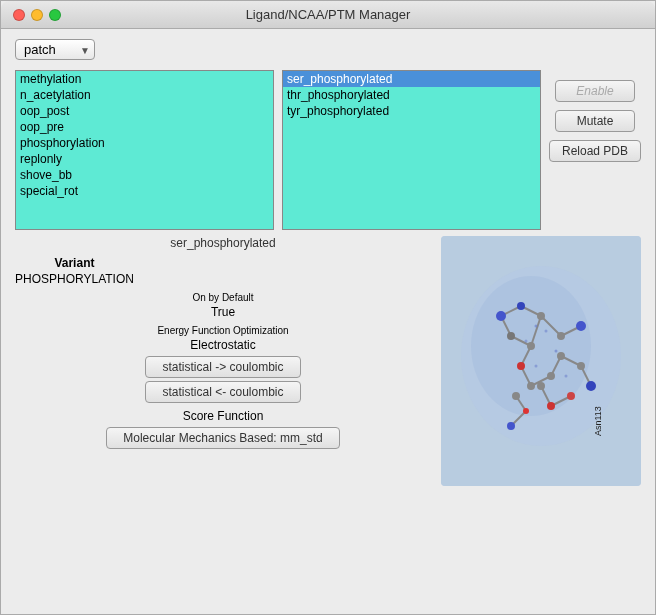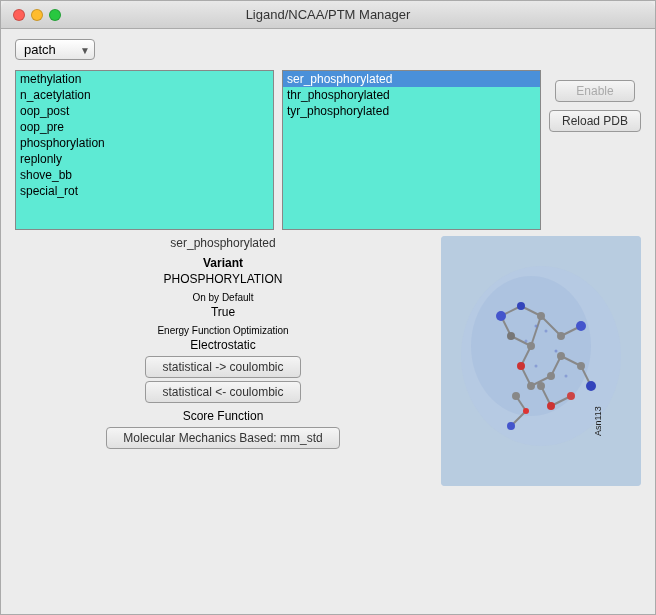--- a/index.html
+++ b/index.html
@@ -147,20 +147,21 @@
       font-size: 12px;
       cursor: pointer;
       min-width: 80px;
       text-align: center;
       color: #333;
     }
 
     .mac-button:disabled, .mac-button.disabled {
       color: #aaa;
       cursor: default;
+      font-style: italic;
     }
 
     
     .info-section {
       display: flex;
       gap: 10px;
       flex: 1;
     }
 
     .info-left {
@@ -180,21 +181,21 @@
 
     .selected-name {
       text-align: center;
       font-size: 12px;
       color: #333;
       margin-bottom: 6px;
     }
 
     .info-table {
       display: flex;
-      justify-content: center;
+      justify-content: space-between;
       gap: 40px;
       margin-bottom: 4px;
     }
 
     .info-table-col {
       display: flex;
       flex-direction: column;
       align-items: center;
     }
 
@@ -287,20 +288,21 @@
       </div>
 
       <div class="list-box" style="max-height:175px;">
         <div class="list-item selected">ser_phosphorylated</div>
         <div class="list-item">thr_phosphorylated</div>
         <div class="list-item">tyr_phosphorylated</div>
       </div>
 
       <div class="right-buttons">
         <button class="mac-button disabled" disabled="">Enable</button>
+        <button class="mac-button">Mutate</button>
         <button class="mac-button">Reload PDB</button>
       </div>
     </div>
 
     <div class="info-section">
 
       <div class="info-left">
 
         <div class="selected-name">ser_phosphorylated</div>
 

